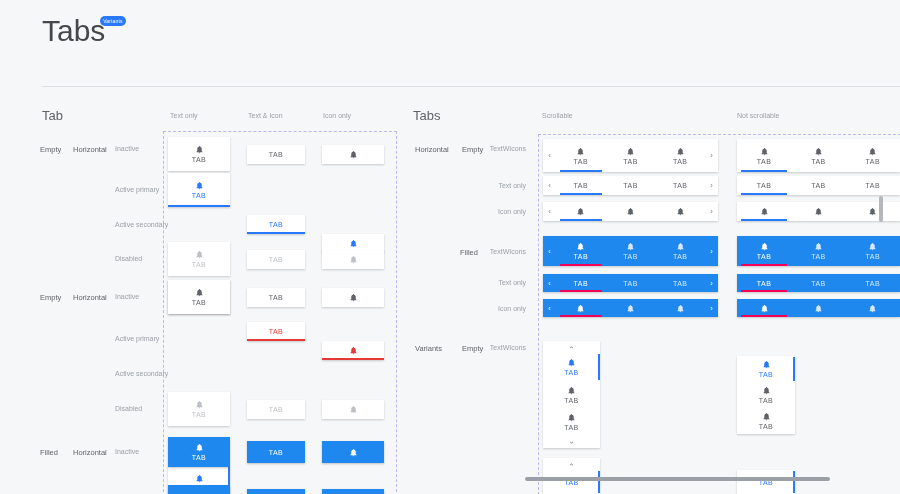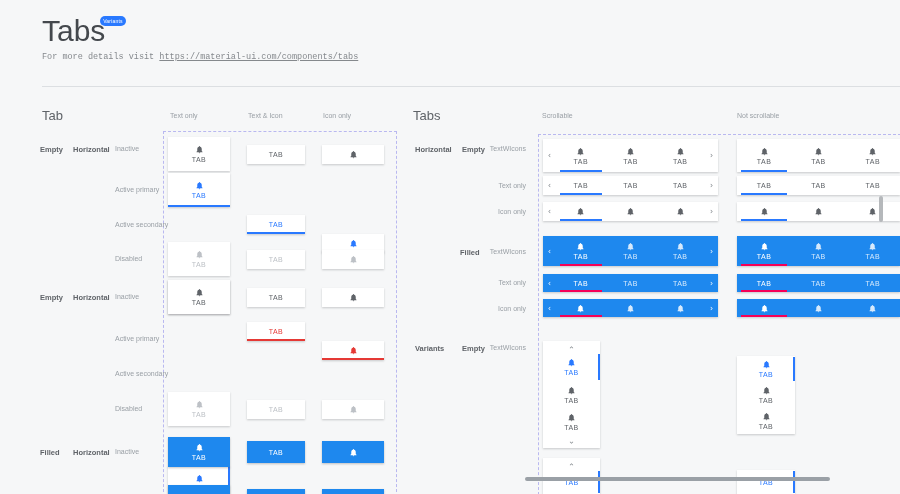--- a/index.html
+++ b/index.html
@@ -12,21 +12,21 @@
          color:#fff;font-size:5px;line-height:10px;text-align:center;letter-spacing:.2px;}
   .subtitle{position:absolute;left:42px;top:52px;font-size:8.5px;color:#85898d;
             font-family:"Liberation Mono","DejaVu Sans Mono",monospace;white-space:nowrap;}
   .subtitle a{color:#85898d;text-decoration:underline;}
   .divider{position:absolute;left:42px;right:0;top:86px;height:1px;background:#dcdfe2;}
 
   
   .shead{position:absolute;font-size:13px;color:#5f6368;}
   .chead{position:absolute;font-size:7px;color:#9aa0a6;white-space:nowrap;}
   .lbl{position:absolute;font-size:7px;color:#9aa0a6;white-space:nowrap;}
-  .glbl{position:absolute;font-size:7.5px;color:#5f6368;white-space:nowrap;font-weight:bold;}
+  .glbl{position:absolute;font-size:7.5px;color:#5f6368;white-space:nowrap;}
   .rlbl{text-align:right;width:48px;}
 
   .dashed{position:absolute;border:1px dashed #b9b8f0;}
 
   
   .card{position:absolute;background:#fff;box-shadow:0 1px 2px rgba(60,64,67,.25);
         display:flex;flex-direction:column;align-items:center;justify-content:center;gap:2px;}
   .col1{left:168px;width:62px;height:34px;}
   .col2{left:247px;width:58px;height:19px;}
   .col3{left:322px;width:62px;height:19px;}
@@ -82,21 +82,20 @@
     </symbol>
   <symbol id="i-chevD" viewBox="0 0 24 24">
       <path d="M16.6 8.6 18 10l-6 6-6-6 1.4-1.4L12 13.2z"></path>
     </symbol>
 </svg>
 
 <div id="canvas">
 
   <div class="page-title">Tabs</div>
   <div class="badge">Variants</div>
-  <div class="subtitle"><span>For more details visit </span><a href="#">https://material-ui.com/components/tabs</a></div>
   <div class="divider"></div>
 
   <div class="shead" style="left:42px;top:108px">Tab</div>
   <div class="chead" style="left:170px;top:112px">Text only</div>
   <div class="chead" style="left:248px;top:112px">Text &amp; Icon</div>
   <div class="chead" style="left:323px;top:112px">Icon only</div>
   <div class="dashed" style="left:163px;top:131px;width:232px;height:365px;border-bottom:none"></div>
 
   <div class="glbl" style="left:40px;top:145px">Empty</div>
   <div class="glbl" style="left:73px;top:145px">Horizontal</div>

